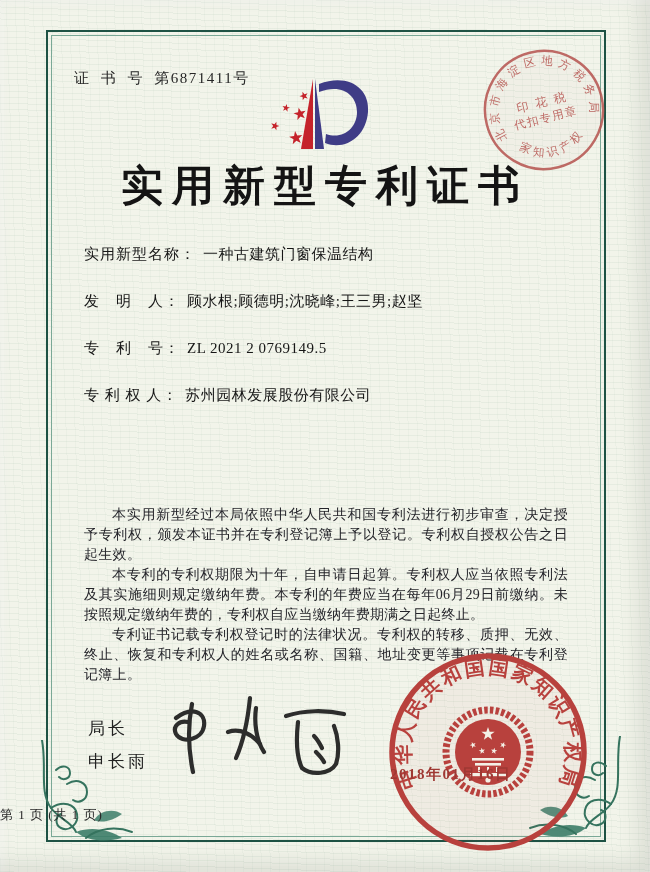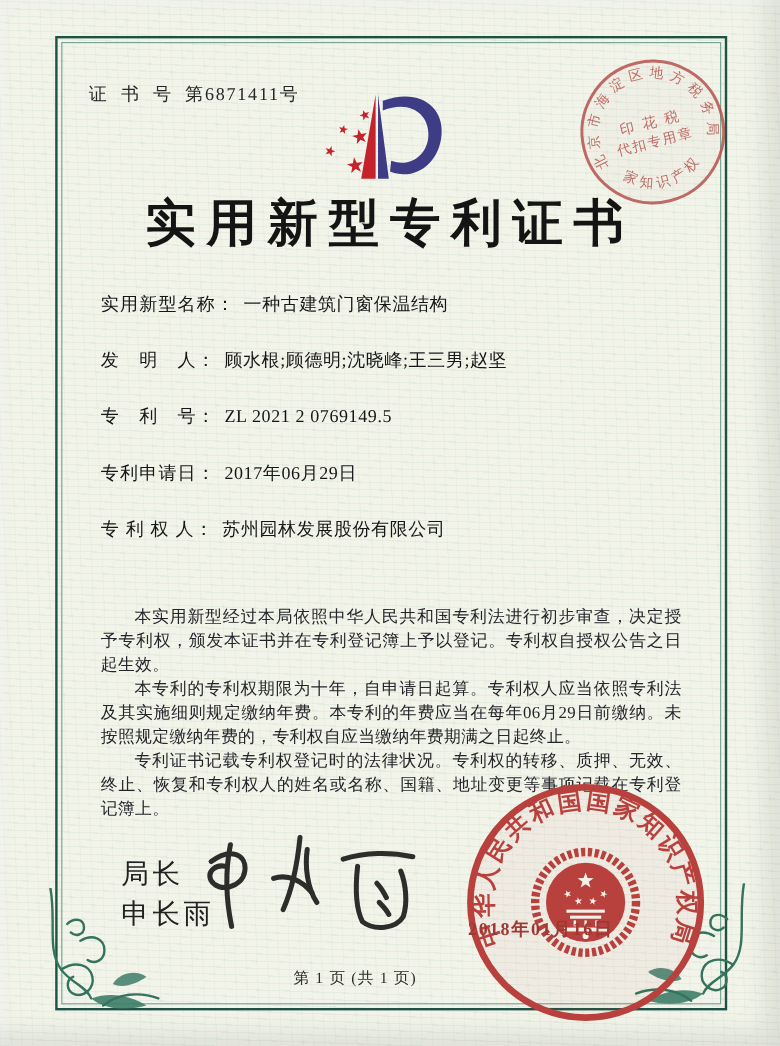--- a/index.html
+++ b/index.html
@@ -43,31 +43,31 @@
   .fields{position:absolute;left:84px;top:244px;width:490px;}
   .field-row{height:20px;margin-bottom:27px;font-size:15px;line-height:20px;white-space:nowrap;}
   .field-label{letter-spacing:1px;color:#161616;}
   .field-value{margin-left:7px;letter-spacing:.5px;color:#161616;}
   .paragraphs{
     position:absolute;left:84px;top:505px;width:484px;
     font-size:14px;line-height:20px;text-align:justify;color:#24242a;
   }
   .paragraphs p{margin:0;text-indent:2em;letter-spacing:.3px;font-family:Liberation Serif, serif;}
   .signer{position:absolute;left:88px;top:712px;font-family:"Liberation Sans","DejaVu Sans",sans-serif;}
-  .signer div{font-size:23px;letter-spacing:3px;color:#222;line-height:33px;margin-left:13px;}
+  .signer div{font-size:17px;letter-spacing:3px;color:#222;line-height:33px;}
   .signature{position:absolute;left:158px;top:688px;}
   .seal{position:absolute;left:386px;top:650px;}
   .seal-date{
     position:absolute;left:390px;top:765px;width:172px;
     font-size:15px;font-weight:bold;letter-spacing:1.5px;
     color:#9f3833;white-space:nowrap;
   }
   .footer{
     position:absolute;left:0;top:806px;width:592px;
-    text-align:center;font-size:13px;letter-spacing:1px;color:#2a2a2a;
+    text-align:left;font-size:13px;letter-spacing:1px;color:#2a2a2a;
   }
   svg text{font-family:"Liberation Serif","DejaVu Serif",serif;}
 </style>
 </head>
 <body>
 
 <div class="page">
 
   <div class="frame-outer">
     <div class="frame-inner"></div>
@@ -128,23 +128,20 @@
     <div class="field-row">
       <span class="field-label">实用新型名称：</span><span class="field-value">一种古建筑门窗保温结构</span>
     </div>
     <div class="field-row">
       <span class="field-label">发　明　人：</span><span class="field-value">顾水根;顾德明;沈晓峰;王三男;赵坚</span>
     </div>
     <div class="field-row">
       <span class="field-label">专　利　号：</span><span class="field-value">ZL 2021 2 0769149.5</span>
     </div>
     <div class="field-row">
-      <span class="field-label">专利申请日：</span><span class="field-value">2017年06月29日</span>
-    </div>
-    <div class="field-row">
       <span class="field-label">专 利 权 人：</span><span class="field-value">苏州园林发展股份有限公司</span>
     </div>
   </div>
 
   <div class="paragraphs">
     <p>本实用新型经过本局依照中华人民共和国专利法进行初步审查，决定授予专利权，颁发本证书并在专利登记簿上予以登记。专利权自授权公告之日起生效。</p>
     <p>本专利的专利权期限为十年，自申请日起算。专利权人应当依照专利法及其实施细则规定缴纳年费。本专利的年费应当在每年06月29日前缴纳。未按照规定缴纳年费的，专利权自应当缴纳年费期满之日起终止。</p>
     <p>专利证书记载专利权登记时的法律状况。专利权的转移、质押、无效、终止、恢复和专利权人的姓名或名称、国籍、地址变更等事项记载在专利登记簿上。</p>
   </div>
 

